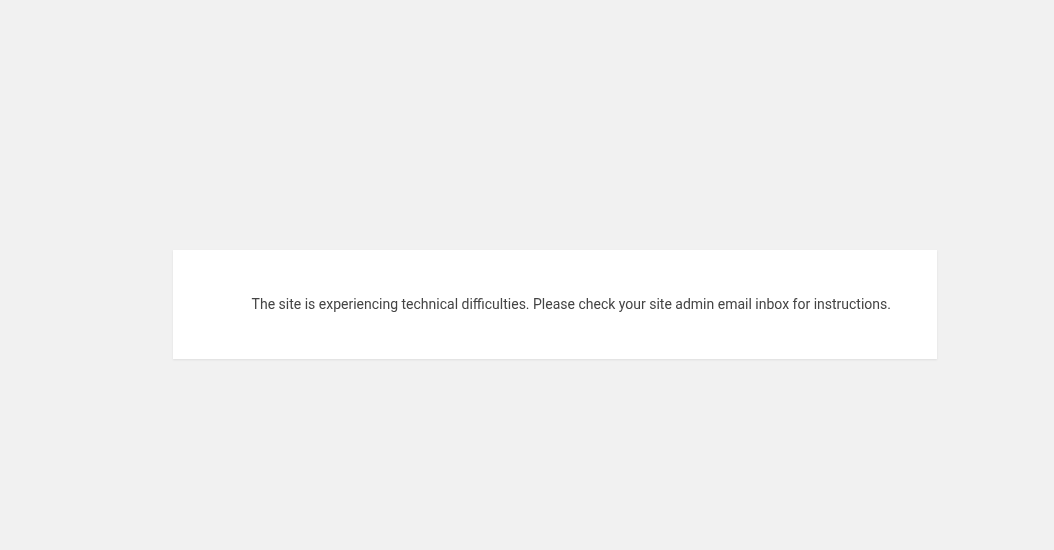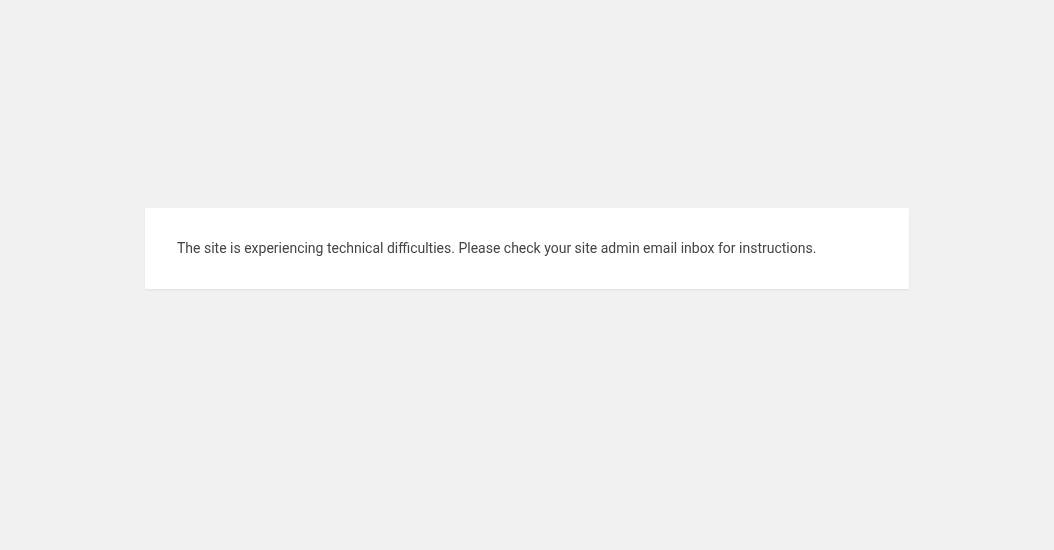--- a/index.html
+++ b/index.html
@@ -1,18 +1,19 @@
 <!DOCTYPE html>
 <html><head>
   <meta charset="utf-8">
   <style>
     * {
-      margin: 0;
+      margin: 14px;
       padding: 0;
       box-sizing: border-box;
+      text-align: right;
     }
     body {
       width: 1054px;
       height: 550px;
       background-color: #f1f1f1;
       font-family: -apple-system, BlinkMacSystemFont, "Segoe UI", Roboto, Oxygen-Sans, Ubuntu, Cantarell, "Helvetica Neue", sans-serif;
       display: flex;
       justify-content: center;
       align-items: flex-start;
       padding-top: 208px;

